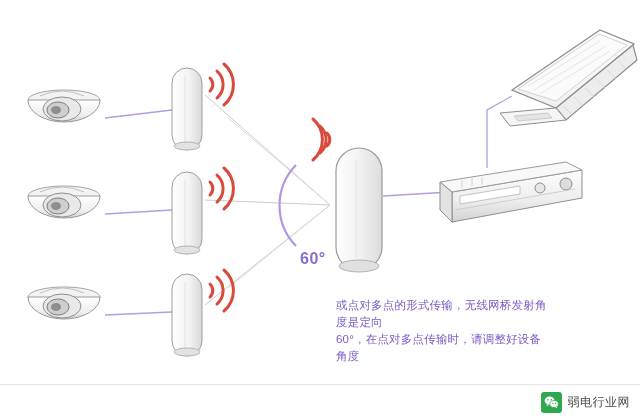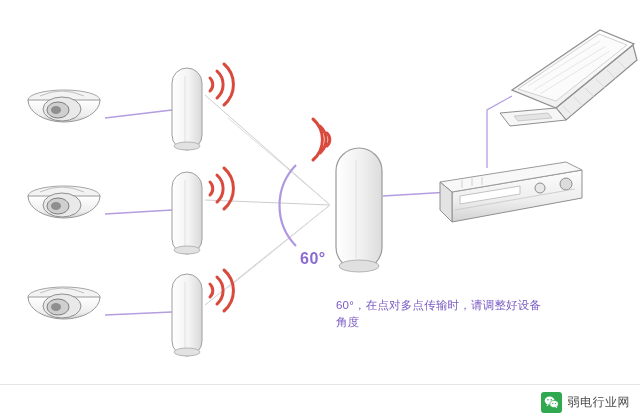--- a/index.html
+++ b/index.html
@@ -172,20 +172,21 @@
         <line x1="607" y1="70" x2="616" y2="79"></line>
         <line x1="618" y1="61" x2="627" y2="70"></line>
       </g>
       <path d="M 514 116 L 548 113 L 552 118 L 518 121 Z" fill="#e4e4e4" stroke="#bbbbbb" stroke-width="0.7"></path>
     </g>
   </svg>
 
   <div class="angle-label">60°</div>
 
   <div class="note">
+    <div>或点对多点的形式传输，无线网桥发射角度是定向</div>
     <div>60°，在点对多点传输时，请调整好设备角度</div>
   </div>
 
   <div class="caption" id="cap-left">摄像头----无线网桥</div>
   <div class="caption" id="cap-right">无线网桥----硬盘录像机----监控电脑</div>
 
   <div id="footer">
     <div id="footer-inner">
       <span id="wechat-badge">
         <svg width="15" height="13" viewBox="0 0 15 13" aria-hidden="true">

